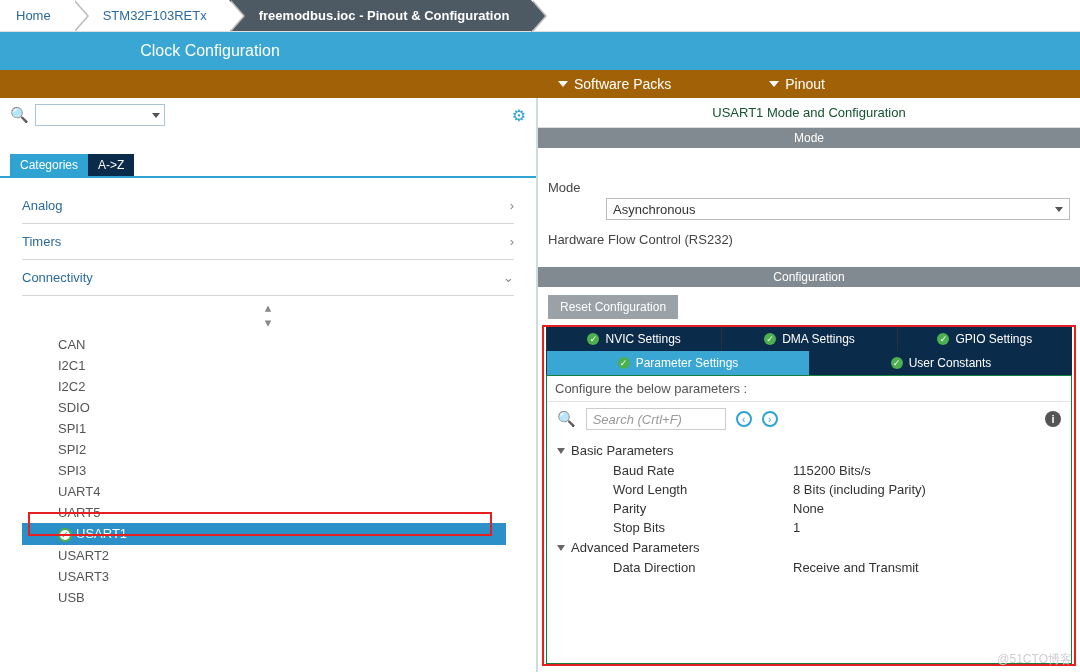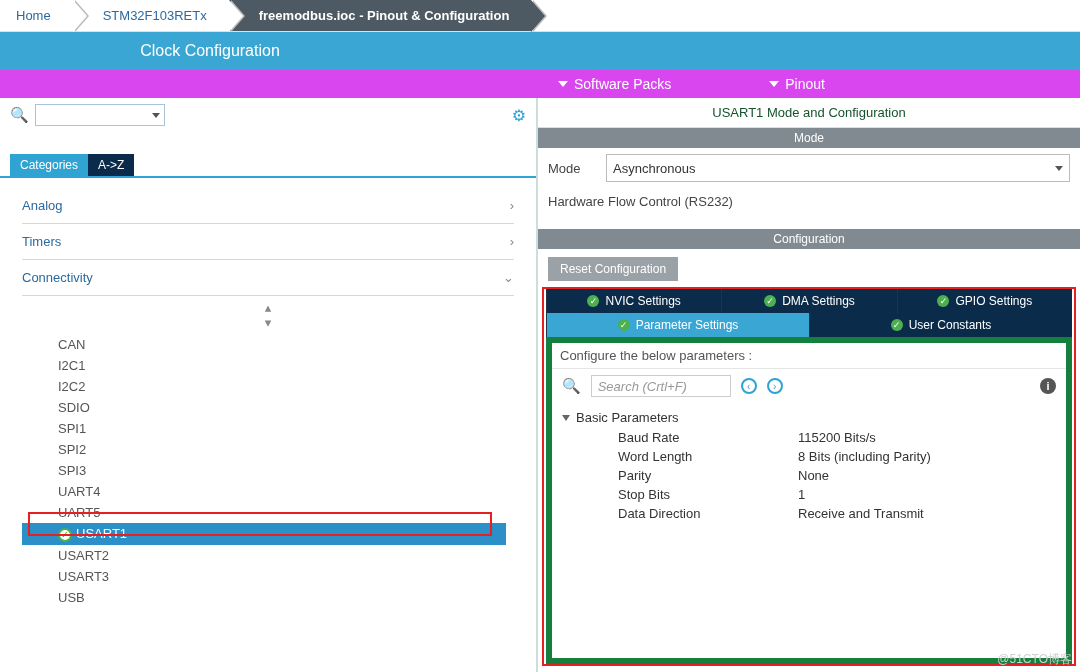--- a/index.html
+++ b/index.html
@@ -13,21 +13,21 @@
   .crumb::after { content:""; position:absolute; right:-14px; top:0; width:0; height:0; border-top:16px solid transparent; border-bottom:16px solid transparent; border-left:14px solid #fff; z-index:2;}
   .crumb.active::after{ border-left-color:#4d5a63;}
   .crumb::before { content:""; position:absolute; right:-16px; top:0; width:0; height:0; border-top:16px solid transparent; border-bottom:16px solid transparent; border-left:14px solid #bbb; z-index:1;}
 
   
   .toptabs { display:flex; background:#3aa6d3; height:38px; color:#fff; font-size:16px; }
   .toptab { flex:0 0 430px; display:flex; align-items:center; justify-content:center; cursor:pointer; }
   .toptab.active { background:#1d8bc0; font-weight:600;}
   .toptab.mid { flex:0 0 420px; }
   .toptab.last { flex:1; justify-content:flex-end; padding-right:6px;}
-  .subbar { display:flex; background:#d946ef; height:28px; color:#fff; }
+  .subbar { display:flex; background:#a16207; height:28px; color:#fff; }
   .subbar .spacer{ width:540px; }
   .subitem { display:flex; align-items:center; gap:6px; padding:0 80px 0 18px; cursor:pointer; font-size:14px;}
   .chev-down { width:0;height:0;border-left:5px solid transparent;border-right:5px solid transparent;border-top:6px solid #fff;}
 
   .main { display:flex; height: calc(672px - 32px - 38px - 28px); }
   .left { width:538px; border-right:2px solid #cdd; display:flex; flex-direction:column;}
   .tools { display:flex; align-items:center; padding:6px 10px; gap:6px; }
   .mag { color:#2fa3d2; font-size:15px; }
   .combo { border:1px solid #a8c4d6; height:22px; width:130px; background:#fff; display:flex; align-items:center; justify-content:flex-end; padding-right:4px;}
   .combo .tri{width:0;height:0;border-left:4px solid transparent;border-right:4px solid transparent;border-top:5px solid #555;}
@@ -45,29 +45,29 @@
   .periph { color:#555; padding:3px 0; cursor:pointer;}
   .periph.selected{ background:#2b8fc8; color:#fff; margin-left:-36px; padding-left:36px; margin-right:8px;}
   .periph.selected .chk{ display:inline-flex; width:14px; height:14px; border-radius:50%; border:2px solid #4caf50; color:#4caf50; align-items:center; justify-content:center; font-size:10px; margin-right:4px; background:#fff;}
   .redbox1{ position:absolute; border:2px solid #e62020; pointer-events:none; }
 
   .right { flex:1; display:flex; flex-direction:column; overflow:hidden;}
   .panelhdr { background:#818a90; color:#fff; text-align:center; padding:3px 0; font-size:12px;}
   .titlebar { text-align:center; padding:7px 0; color:#14532d; border-bottom:1px solid #ddd; font-size:13px;}
   .moderow{ display:flex; align-items:center; padding:6px 10px; gap:6px;}
   .moderow label{ min-width:52px; color:#444;}
-  .sel{ flex:1; border:1px solid #bbb; height:28px; padding:0 6px; display:flex; align-items:center; justify-content:space-between; background:#fff; cursor:pointer;}
+  .sel{ flex:1; border:1px solid #bbb; height:22px; padding:0 6px; display:flex; align-items:center; justify-content:space-between; background:#fff; cursor:pointer;margin-top:44px;}
   .sel .tri{width:0;height:0;border-left:4px solid transparent;border-right:4px solid transparent;border-top:5px solid #555;}
   .resetbtn{ margin:8px 10px; display:inline-block; background:#9aa2a8; color:#fff; padding:5px 12px; font-size:12px; cursor:pointer;}
   .cfgtabs{ display:flex; margin:0 8px;}
   .cfgtabs .row{ display:flex; width:100%;}
   .ctab{ flex:1; background:#0b2b4a; color:#fff; text-align:center; padding:5px 0; font-size:12px; border-left:1px solid #234; cursor:pointer; display:flex; align-items:center; justify-content:center; gap:6px;}
   .ctab.active{ background:#3aa6d3;}
   .okdot{ width:12px; height:12px; border-radius:50%; background:#4caf50; display:inline-flex; align-items:center; justify-content:center; color:#fff; font-size:9px;}
-  .paramarea{ margin:0 8px 8px 8px; border:6px solid #15803d; flex:1; background:#fff; display:flex; flex-direction:column;}
+  .paramarea{ margin:0 8px 8px 8px; border:1px solid #15803d; flex:1; background:#fff; display:flex; flex-direction:column;}
   .paramtitle{ padding:5px 8px; color:#555; border-bottom:1px solid #e5e5e5;}
   .searchrow{ display:flex; align-items:center; gap:10px; padding:6px 10px; color:#2fa3d2;}
   .sin{ border:1px solid #ccc; height:22px; width:140px; font-style:italic; color:#999; padding:0 6px; display:flex; align-items:center;}
   .navcirc{ width:16px;height:16px;border:2px solid #2fa3d2;border-radius:50%; display:flex;align-items:center;justify-content:center;font-size:10px;color:#2fa3d2; cursor:pointer;}
   .searchrow .spacer{flex:1;}
   .info{ width:16px;height:16px;border-radius:50%;background:#555;color:#fff;display:flex;align-items:center;justify-content:center;font-size:11px;font-weight:bold;cursor:pointer;}
   .params{ padding:4px 10px 10px 10px; color:#333; flex:1;}
   .grp{ display:flex; align-items:center; gap:6px; padding:3px 0; color:#333;}
   .grp .tw{ width:0;height:0;border-left:4px solid transparent;border-right:4px solid transparent;border-top:6px solid #666;}
   .kv{ display:flex; padding:2px 0 2px 56px; }
@@ -217,20 +217,24 @@
               <span class="v">8 Bits (including Parity)</span>
             </div>
           <div class="kv">
               <span class="k">Parity</span>
               <span class="v">None</span>
             </div>
           <div class="kv">
               <span class="k">Stop Bits</span>
               <span class="v">1</span>
             </div>
+          <div class="grp">
+              <span class="tw"></span>
+              <span>Advanced Parameters</span>
+            </div>
           <div class="kv">
               <span class="k">Data Direction</span>
               <span class="v">Receive and Transmit</span>
             </div>
         </div>
       </div>
       <div class="redbox1" style="left:4px; top:-2px; right:4px; bottom:6px;"></div>
     </div>
   </div>
 </div>

